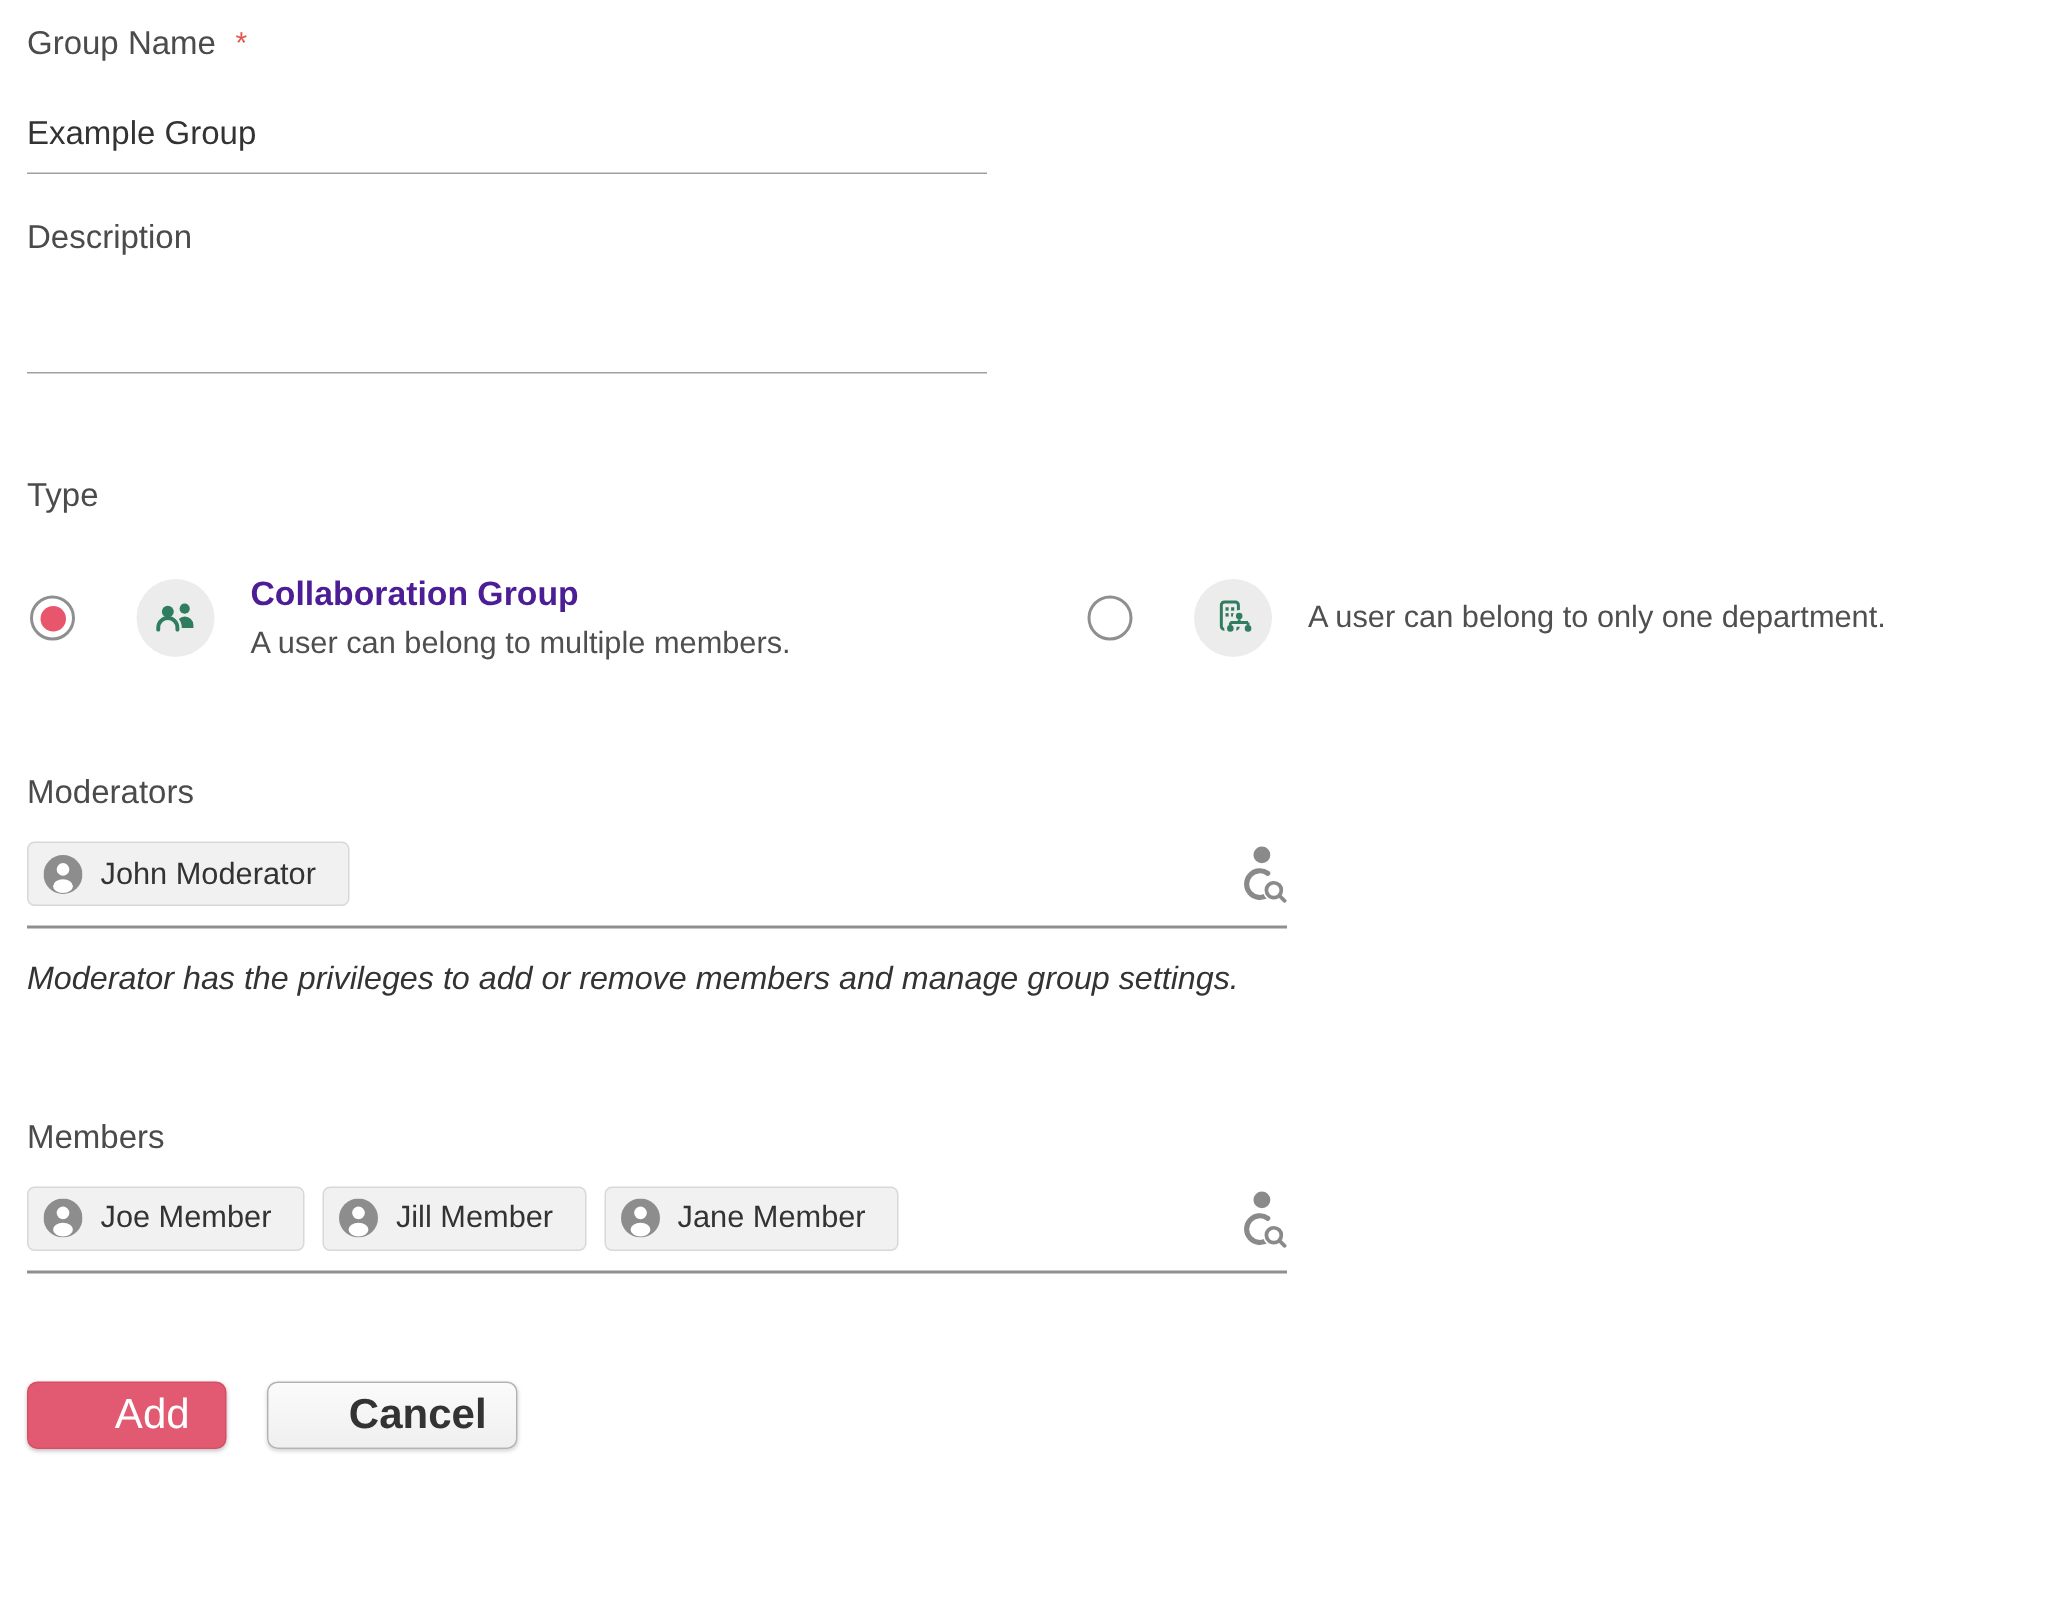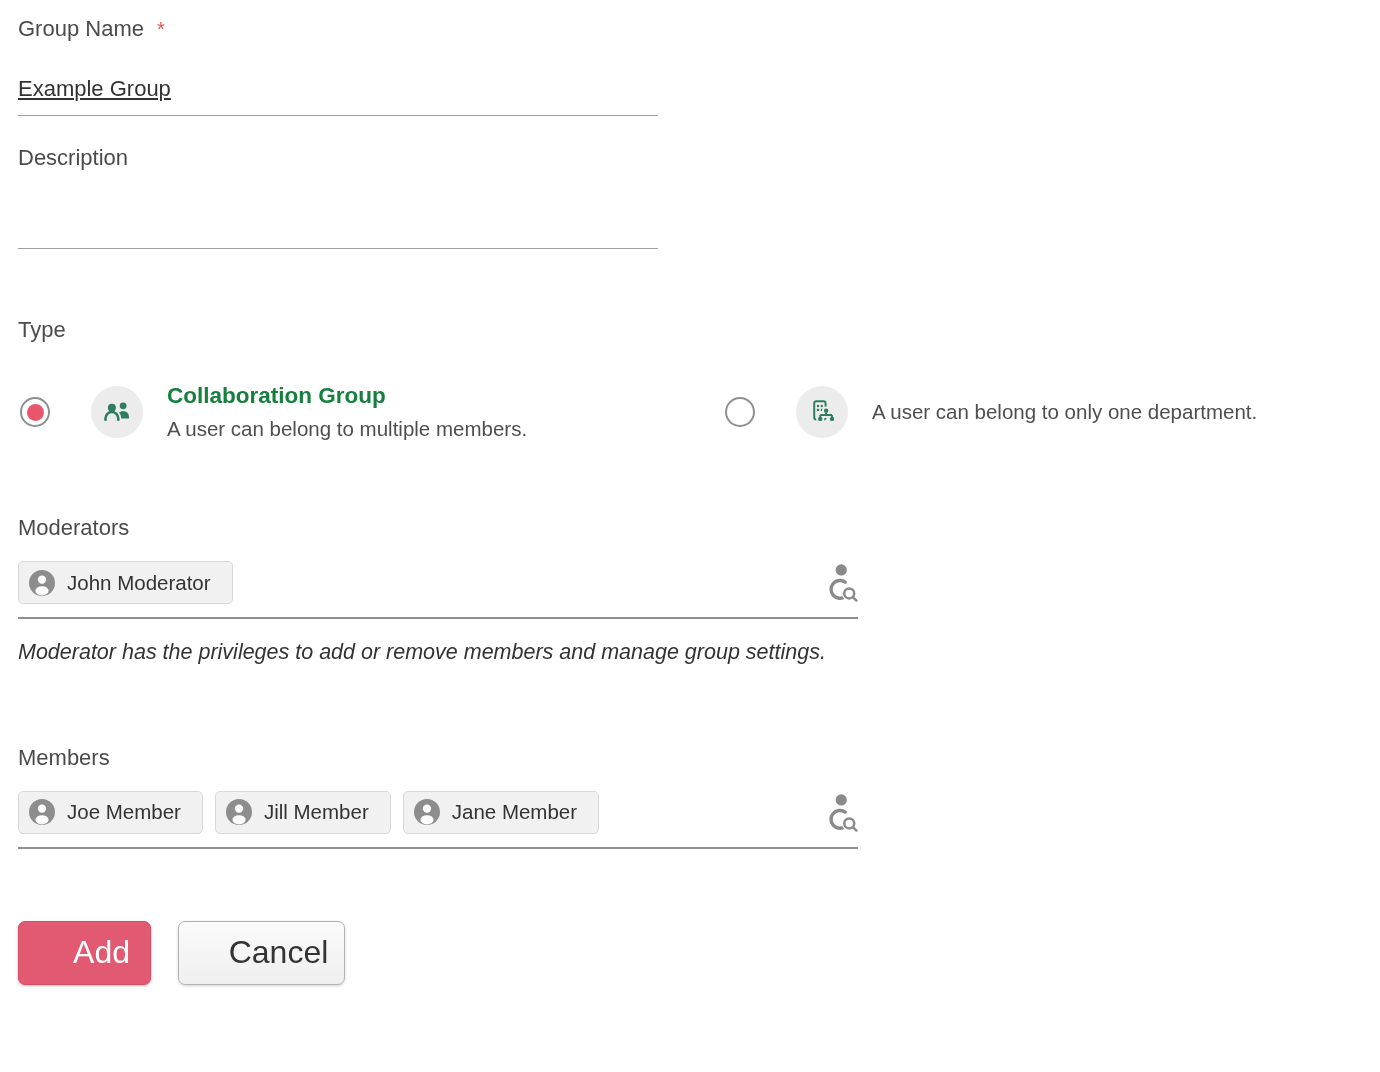--- a/index.html
+++ b/index.html
@@ -34,21 +34,21 @@
     width: 640px;
     border: 0;
     outline: 0;
     background: transparent;
     border-bottom: 1px solid #a0a0a0;
     font-family: inherit;
     font-size: 22px;
     color: #333;
     padding: 0 0 13px 0;
   }
-  .name-input { margin-top: 34px; text-decoration: underline; }
+  .name-input { margin-top: 34px; }
   .desc-label { margin-top: 29px; }
   .desc-input { padding-top: 38px; }
 
   
   .type-label { margin-top: 68px; }
   .type-options { display: flex; margin-top: 40px; }
   .type-option { display: flex; align-items: center; }
   .type-option.first { width: 705px; }
   .radio {
     flex: 0 0 30px;
@@ -67,21 +67,21 @@
   .icon-circle {
     flex: 0 0 52px;
     width: 52px; height: 52px;
     border-radius: 50%;
     background: #ececec;
     display: inline-flex;
     align-items: center;
     justify-content: center;
     margin-right: 24px;
   }
-  .option-title { font-size: 22.5px; font-weight: 700; color: #15803d; margin-bottom: 8px; }
+  .option-title { font-size: 22.5px; font-weight: 700; color: #4c1d95; margin-bottom: 8px; }
   .option-desc  { font-size: 20.5px; color: #4f4f4f; }
 
   
   .picker-label { margin-top: 74px; }
   .picker-label.members { margin-top: 76px; }
   .picker-row {
     width: 840px;
     margin-top: 20px;
     display: flex;
     align-items: flex-start;
@@ -111,40 +111,41 @@
     margin-top: 18px;
     font-size: 21.5px;
     font-style: italic;
     color: #333;
     line-height: 1.47;
   }
 
   
   .actions { margin-top: 72px; display: flex; gap: 27px; }
   .btn {
-    height: 64px;
+    height: 45px;
     border-radius: 7px;
     font-family: inherit;
-    font-size: 32px;
+    font-size: 28px;
     cursor: pointer;
     padding-left: 40px;
   }
   .btn-add {
     width: 133px;
     background: #e15a71;
     border: 1px solid #d94e66;
     color: #fff;
     box-shadow: 0 1px 3px rgba(0,0,0,0.25);
   }
   .btn-cancel {
     width: 167px;
     background: linear-gradient(#fbfbfb, #efefef);
     border: 1px solid #b3b3b3;
     color: #333;
     box-shadow: 0 1px 3px rgba(0,0,0,0.18);
+    font-weight: bold;
   }
 </style>
 </head>
 <body>
 
 <div class="page">
 
   <div class="field-label">
     <span>Group Name</span>
     <span class="required-mark">*</span>

